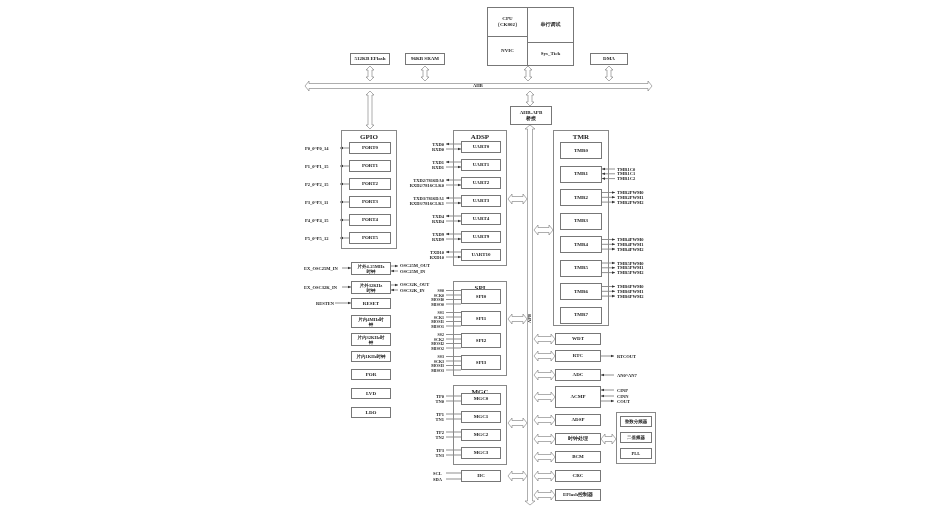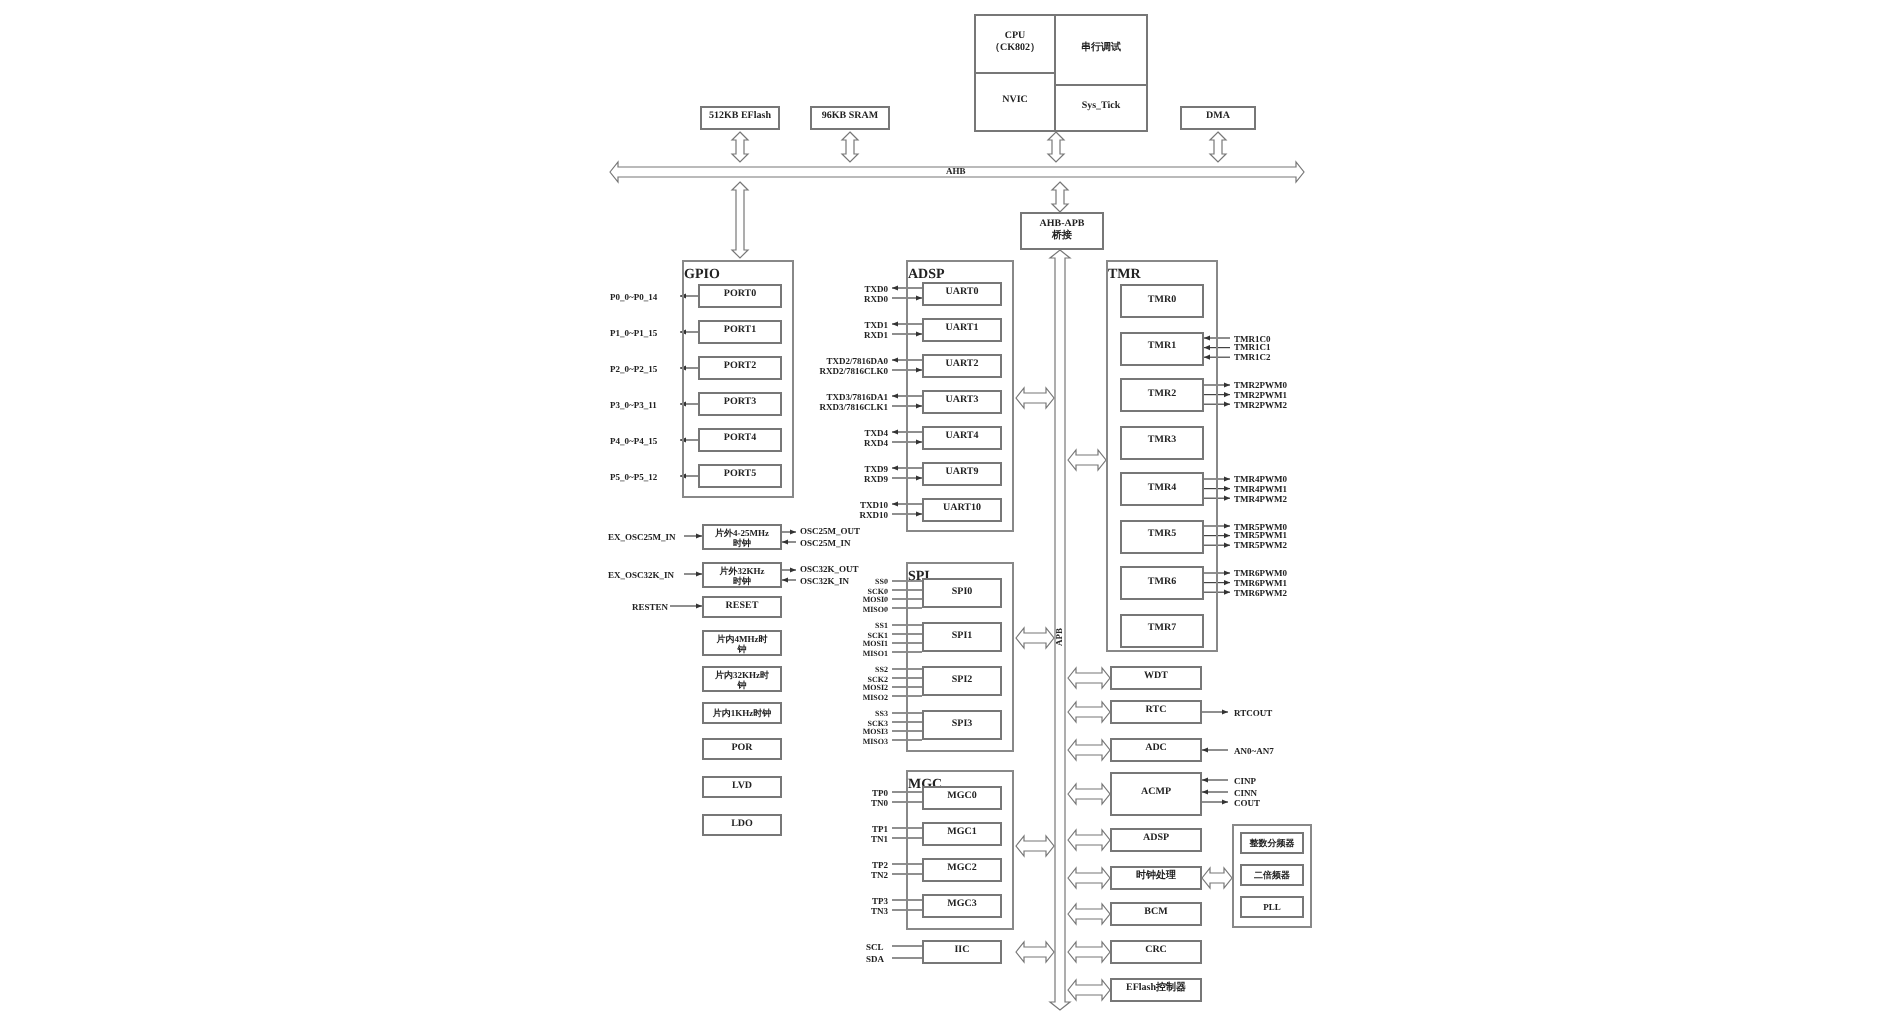--- a/index.html
+++ b/index.html
@@ -2,21 +2,21 @@
 <html><head>
 <meta charset="utf-8">
 <style>
   html, body { margin:0; padding:0; background:#ffffff; }
   body { width:950px; height:507px; position:relative; overflow:hidden;
          font-family:"Liberation Serif", serif; color:#222; }
   .box { position:absolute; border:1px solid #777; background:#fff; box-sizing:border-box;
          display:flex; align-items:center; justify-content:center; text-align:center;
          font-size:5px; font-weight:bold; line-height:6px; }
   .group { position:absolute; border:1px solid #888; box-sizing:border-box; background:transparent; }
-  .gtitle { position:absolute; left:0; right:0; top:2px; font-size:7px; font-weight:bold; }
+  .gtitle { position:absolute; left:0; right:0; top:2px; text-align:center; font-size:7px; font-weight:bold; }
   .lbl { position:absolute; font-size:4.5px; font-weight:bold; white-space:nowrap; line-height:5px; }
   .lbl.r { text-align:right; }
   svg.ov { position:absolute; left:0; top:0; }
 </style>
 </head>
 <body>
 
 <svg class="ov" id="wires" width="950" height="507">
     <polygon points="305,86 309,81 309,83.5 648,83.5 648,81 652,86 648,91 648,88.5 309,88.5 309,91" fill="#fff" stroke="#777" stroke-width="0.6"></polygon>
     <polygon points="370,66 374,70 372,70 372,77 374,77 370,81 366,77 368,77 368,70 366,70" fill="#fff" stroke="#777" stroke-width="0.6"></polygon>

